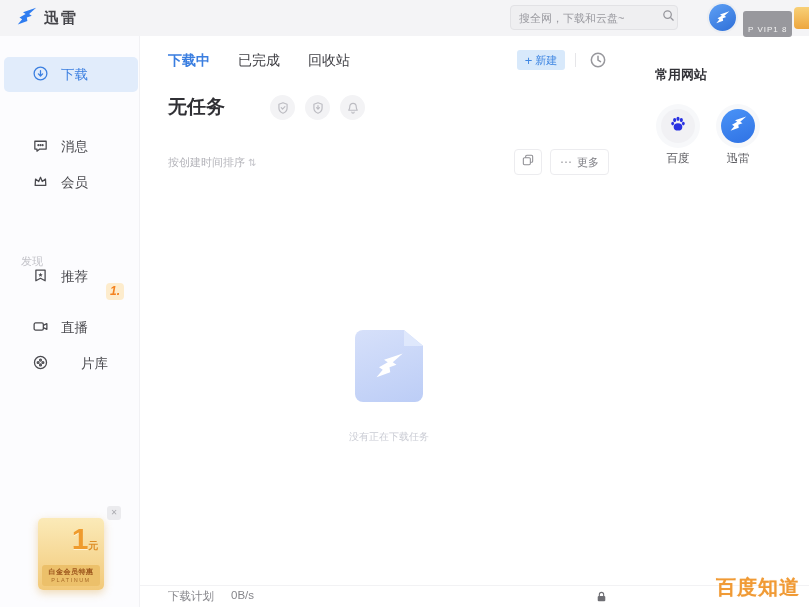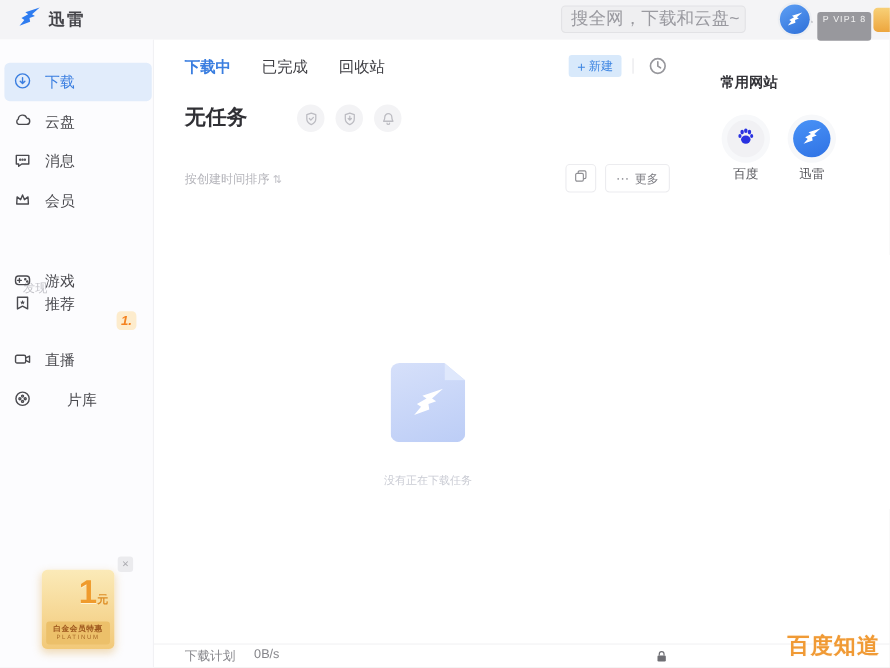--- a/index.html
+++ b/index.html
@@ -5,35 +5,35 @@
   * { margin:0; padding:0; box-sizing:border-box; }
   body { background:#dddddd; font-family:"Liberation Sans", sans-serif; }
   .app { position:relative; width:809px; height:607px; background:#ffffff; overflow:hidden; }
 
   
   .topbar { position:absolute; left:0; top:0; width:809px; height:36px; background:#f4f4f6; }
   .brand { position:absolute; left:16px; top:7px; height:22px; display:flex; align-items:center; gap:7px; }
   .brand-title { font-size:15px; font-weight:700; color:#45454a; letter-spacing:2px; }
   .searchbox { position:absolute; left:510px; top:5px; width:168px; height:25px; background:#efeff1;
                border:1px solid #e2e2e5; border-radius:4px; display:flex; align-items:center; padding:0 8px; }
-  .searchbox input { flex:1; border:0; background:transparent; outline:none; font-size:16px; color:#555;
+  .searchbox input { flex:1; border:0; background:transparent; outline:none; font-size:11px; color:#555;
                      font-family:"Liberation Sans",sans-serif; }
   .searchbox input::placeholder { color:#9a9aa0; }
   .avatar { position:absolute; left:709px; top:4px; width:27px; height:27px; border-radius:50%;
             background:linear-gradient(150deg,#5ea0f5,#2e6fd8); display:flex; align-items:center; justify-content:center;
             box-shadow:0 0 0 2px #eceef2; }
   .vip-badge { position:absolute; left:743px; top:11px; height:26px; background:#98989d; border-radius:3px;
-               color:#f2f2f2; font-size:8px; line-height:14px; padding:0 5px; letter-spacing:1px; white-space:nowrap; }
+               color:#f2f2f2; font-size:8px; line-height:14px; padding:12px 5px; letter-spacing:1px; white-space:nowrap; }
   .gold-edge { position:absolute; left:794px; top:7px; width:22px; height:22px; border-radius:4px;
                background:linear-gradient(180deg,#f8d077,#eda63e); }
 
   
   .sidebar { position:absolute; left:0; top:36px; width:140px; height:571px; background:#fcfcfe; border-right:1px solid #f1f1f4; }
   .side-item { position:absolute; left:4px; width:134px; height:35px; border-radius:5px; display:flex; align-items:center;
-               gap:12px; padding-left:8px; color:#4a4a4f; font-size:13.5px; cursor:default; }
+               gap:12px; padding-left:28px; color:#4a4a4f; font-size:13.5px; cursor:default; }
   .side-item.active { background:#e1ecfb; color:#3a7ee0; }
   .side-item svg { flex:none; }
   .section-label { position:absolute; left:21px; top:218px; font-size:11px; color:#c2c2c8; }
   .badge-1 { position:absolute; left:106px; top:247px; min-width:18px; height:17px; background:#fdeccd; border-radius:4px;
              color:#f4821f; font-size:12px; font-weight:700; font-style:italic; text-align:center; line-height:17px; padding:0 2px; }
 
   .promo { position:absolute; left:38px; top:518px; width:66px; height:72px; border-radius:5px; text-align:center;
            background:linear-gradient(180deg,#fbeab8 0%,#f5d astounding 100%); background:linear-gradient(180deg,#fbeab8 0%,#f2c979 100%);
            box-shadow:0 3px 8px rgba(224,176,92,.45); }
   .promo-price-row { margin-top:6px; color:#ef9b2d;margin-left:28px; }
@@ -130,28 +130,20 @@
   <div class="sidebar">
     <div class="side-item active" style="top:21px;">
       <span>
         <svg width="17" height="17" viewBox="0 0 24 24" fill="none" stroke="currentColor" stroke-width="1.8" stroke-linecap="round" stroke-linejoin="round">
             <circle cx="12" cy="12" r="9"></circle>
             <path d="M12 8 v7 M9 12.5 L12 15.5 L15 12.5"></path>
           </svg>
       </span>
       <span>下载</span>
     </div>
-    <div class="side-item" style="top:57px;">
-      <span>
-        <svg width="17" height="17" viewBox="0 0 24 24" fill="none" stroke="currentColor" stroke-width="1.8" stroke-linejoin="round">
-            <path d="M7 17 h10 a4 4 0 0 0 .4-8 a5.6 5.6 0 0 0-10.9 1.4 A3.6 3.6 0 0 0 7 17 Z"></path>
-          </svg>
-      </span>
-      <span>云盘</span>
-    </div>
     <div class="side-item" style="top:93px;">
       <span>
         <svg width="17" height="17" viewBox="0 0 24 24" fill="none" stroke="currentColor" stroke-width="1.8" stroke-linejoin="round">
             <path d="M4 6 h16 v11 h-9 l-4 3 v-3 h-3 Z"></path>
             <circle cx="9" cy="11.5" r="0.6" fill="currentColor"></circle>
             <circle cx="12" cy="11.5" r="0.6" fill="currentColor"></circle>
             <circle cx="15" cy="11.5" r="0.6" fill="currentColor"></circle>
           </svg>
       </span>
       <span>消息</span>
@@ -160,31 +152,20 @@
       <span>
         <svg width="17" height="17" viewBox="0 0 24 24" fill="none" stroke="currentColor" stroke-width="1.8" stroke-linejoin="round">
             <path d="M4.5 17.5 L5 8.5 L9.5 12 L12 6 L14.5 12 L19 8.5 L19.5 17.5 Z"></path>
           </svg>
       </span>
       <span>会员</span>
     </div>
 
     <div class="section-label">发现</div>
 
-    <div class="side-item" style="top:202px;">
-      <span>
-        <svg width="17" height="17" viewBox="0 0 24 24" fill="none" stroke="currentColor" stroke-width="1.8" stroke-linecap="round" stroke-linejoin="round">
-            <rect x="3" y="7" width="18" height="11" rx="4"></rect>
-            <path d="M8 10 v5 M5.5 12.5 h5"></path>
-            <circle cx="15.5" cy="11" r="0.7" fill="currentColor"></circle>
-            <circle cx="18" cy="14" r="0.7" fill="currentColor"></circle>
-          </svg>
-      </span>
-      <span>游戏</span>
-    </div>
     <div class="badge-1">1.</div>
 
     <div class="side-item" style="top:223px;">
       <span>
         <svg width="17" height="17" viewBox="0 0 24 24" fill="none" stroke="currentColor" stroke-width="1.8" stroke-linejoin="round">
             <path d="M5.5 4.5 h13 v15 l-6.5-3.6 L5.5 19.5 Z"></path>
             <path d="M12 8.2 l1 2 2.1.2 -1.6 1.4.5 2 -2-1.1 -2 1.1.5-2 -1.6-1.4 2.1-.2 Z" fill="currentColor" stroke="none"></path>
           </svg>
       </span>
       <span>推荐</span>

